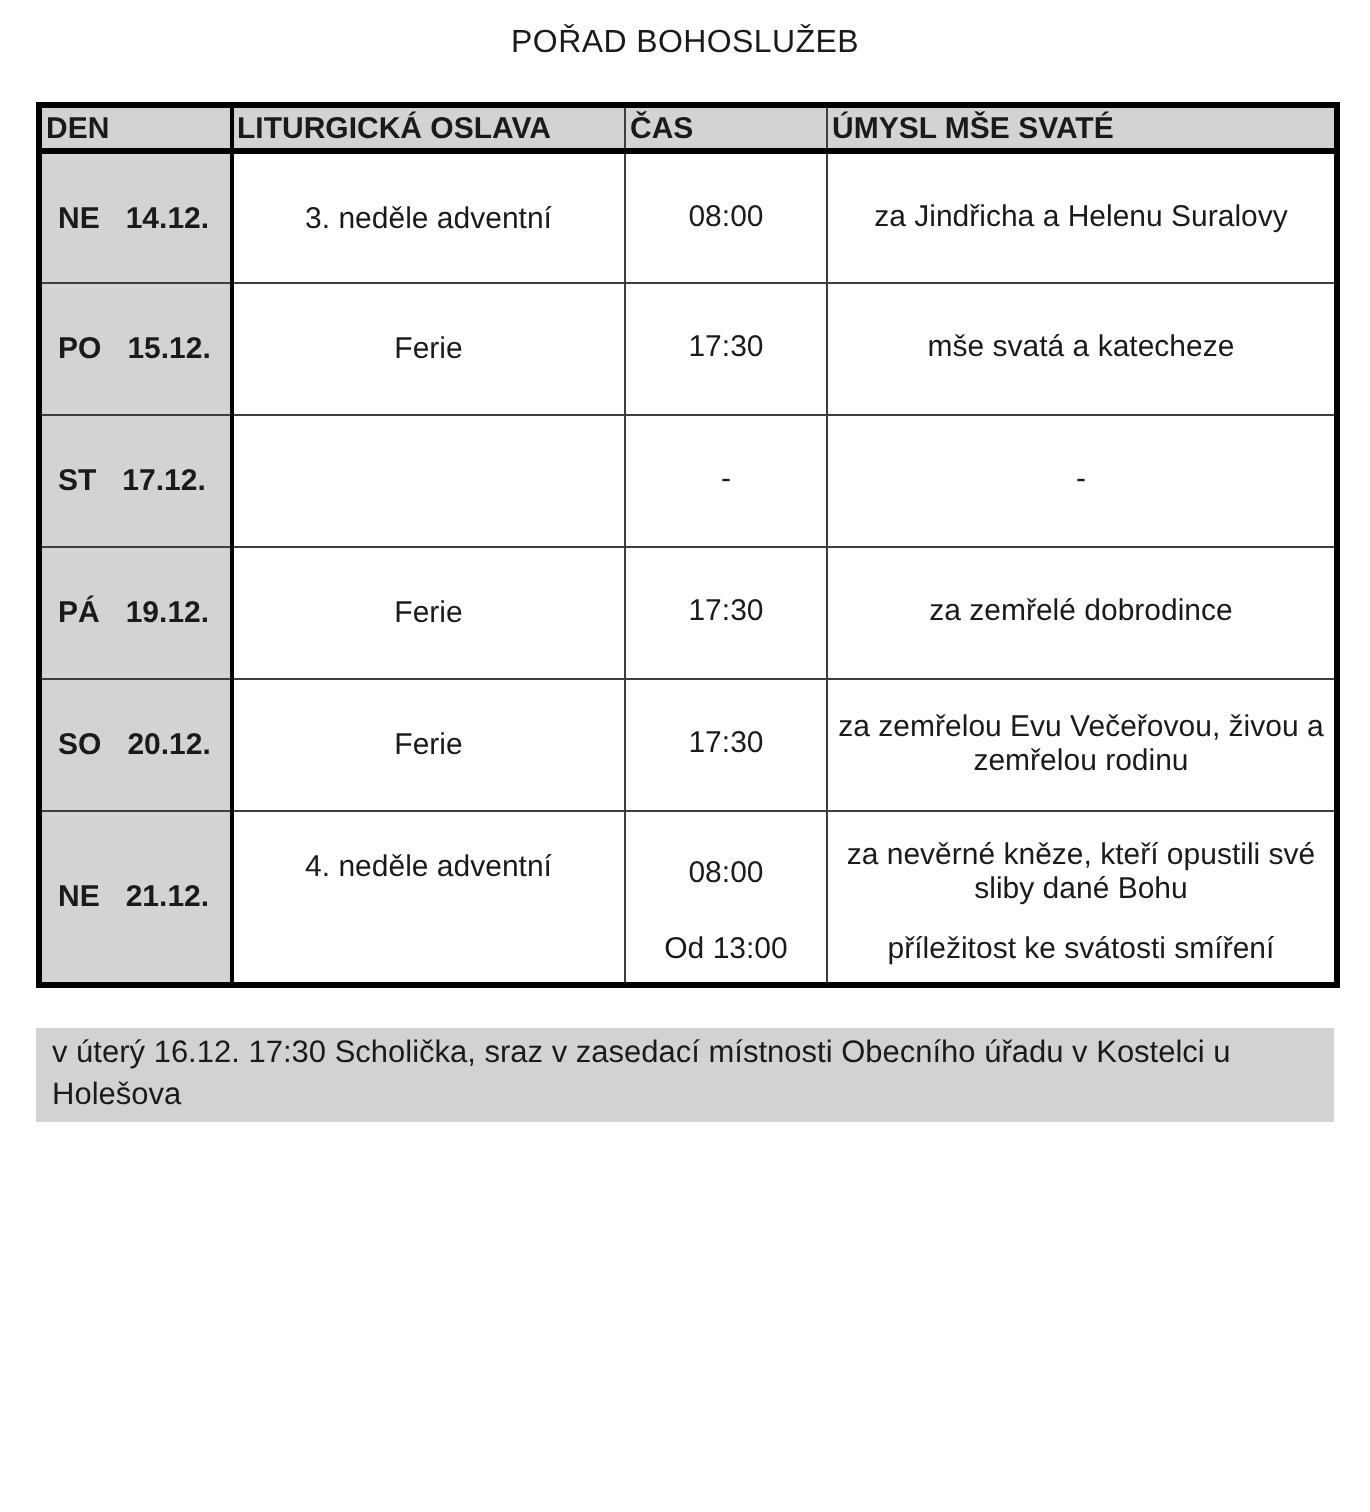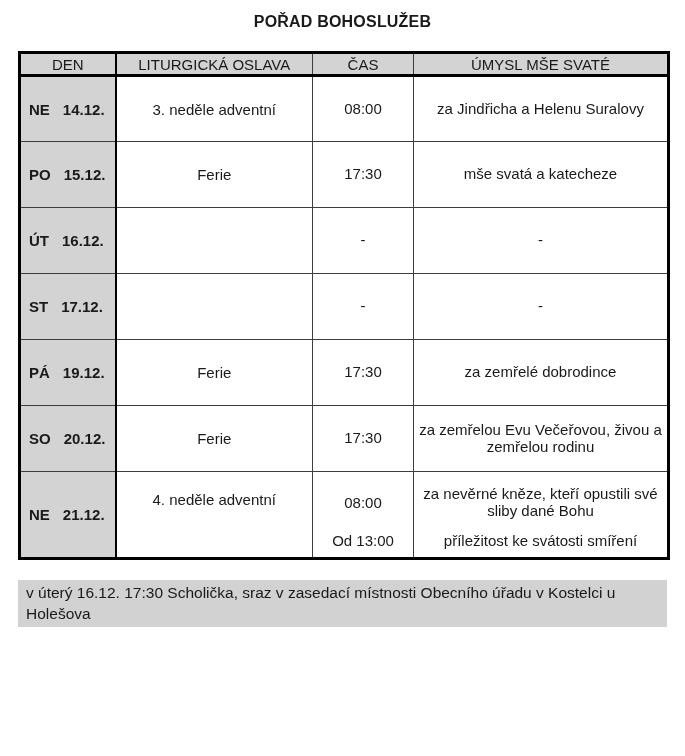--- a/index.html
+++ b/index.html
@@ -21,21 +21,21 @@
     width: 685px;
     height: 756px;
     overflow: hidden;
   }
   .page { padding: 12px 18px 0 18px; }
 
   
   .title-block { text-align: center; margin-bottom: 19px; }
   .title-line {
     font-size: 16px;
-    font-weight: bold;
+    font-weight: normal;
     line-height: 20px;
     letter-spacing: 0.2px;
   }
   .date-line {
     font-size: 16px;
     font-weight: normal;
     line-height: 20px;
     margin-top: 2px;
   }
 
@@ -47,24 +47,24 @@
     border: 3px solid var(--border);
   }
   col.c-day { width: 96px; }
   col.c-celebration { width: 197px; }
   col.c-time { width: 101px; }
   col.c-intention { width: 255px; }
 
   th {
     background: var(--header-bg);
     font-size: 15px;
-    font-weight: normal;
+    font-weight: bold;
     height: 23px;
     padding: 1px 2px;
-    text-align: center;
+    text-align: left;
     border-bottom: 3px solid var(--border);
     border-right: 1.5px solid var(--grid);
     border-top: none;
   }
   th.day-h { border-right: 2.5px solid var(--border); }
   th:last-child { border-right: none; }
 
   td {
     border: 1.5px solid var(--grid);
     font-size: 15px;
@@ -167,34 +167,20 @@
               <div class="time-entry">17:30</div>
             </div>
           </td>
           <td class="stack intention-cell">
             <div class="stack-wrap">
               <div class="intention-entry">mše svatá a katecheze</div>
             </div>
           </td>
         </tr>
         <tr>
-          <td class="day-cell"><span class="day-abbr">ÚT</span><span class="day-date">16.12.</span></td>
-          <td class="celebration-cell"></td>
-          <td class="stack time-cell">
-            <div class="stack-wrap">
-              <div class="time-entry">-</div>
-            </div>
-          </td>
-          <td class="stack intention-cell">
-            <div class="stack-wrap">
-              <div class="intention-entry">-</div>
-            </div>
-          </td>
-        </tr>
-        <tr>
           <td class="day-cell"><span class="day-abbr">ST</span><span class="day-date">17.12.</span></td>
           <td class="celebration-cell"></td>
           <td class="stack time-cell">
             <div class="stack-wrap">
               <div class="time-entry">-</div>
             </div>
           </td>
           <td class="stack intention-cell">
             <div class="stack-wrap">
               <div class="intention-entry">-</div>

